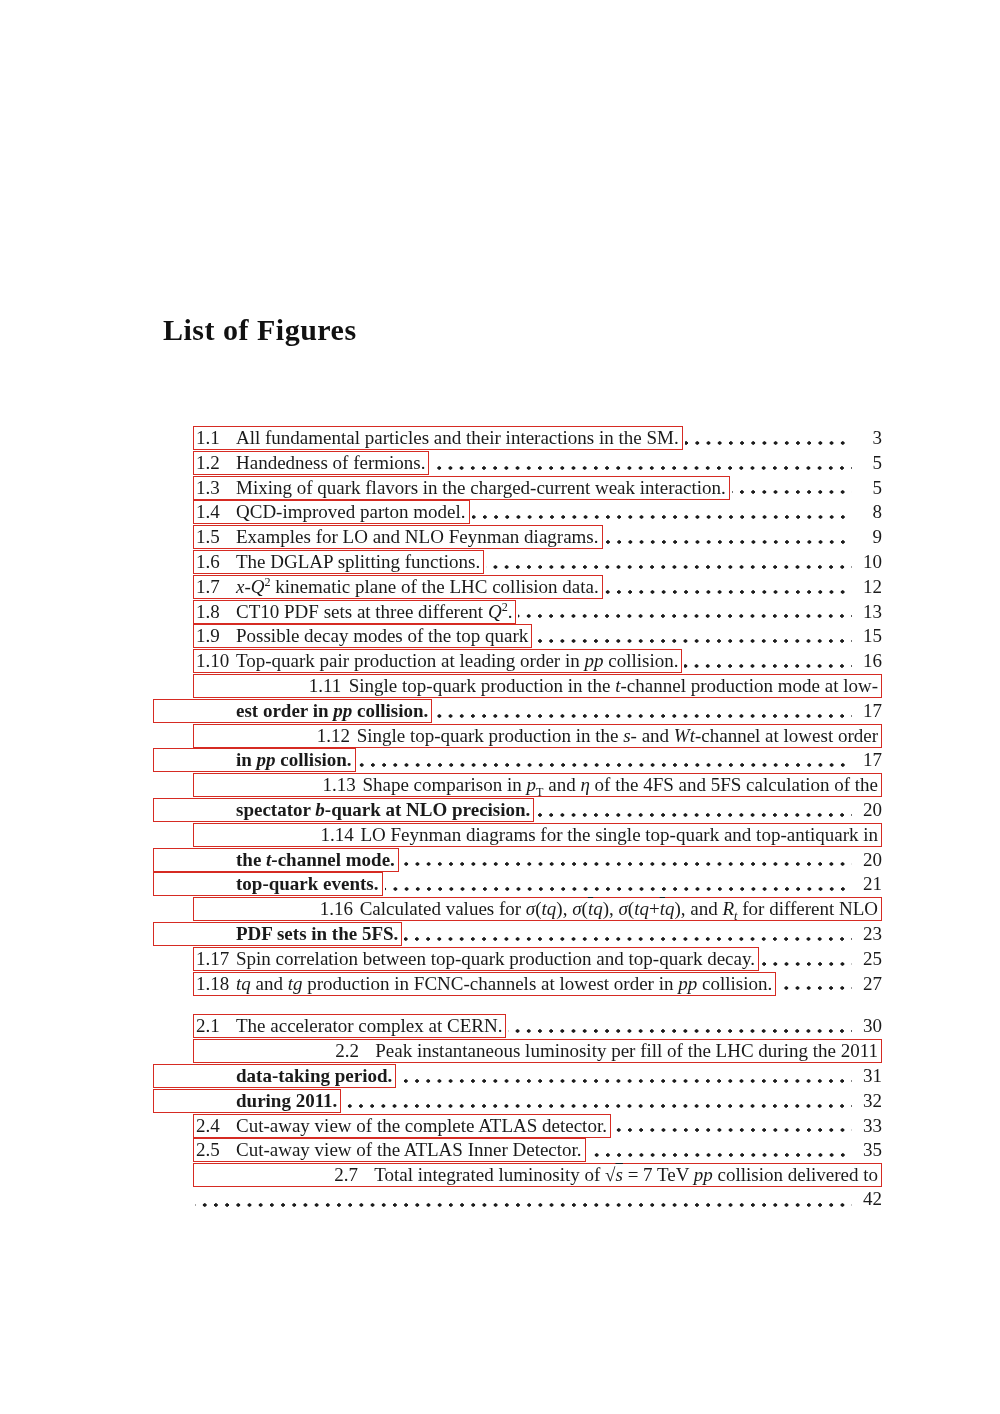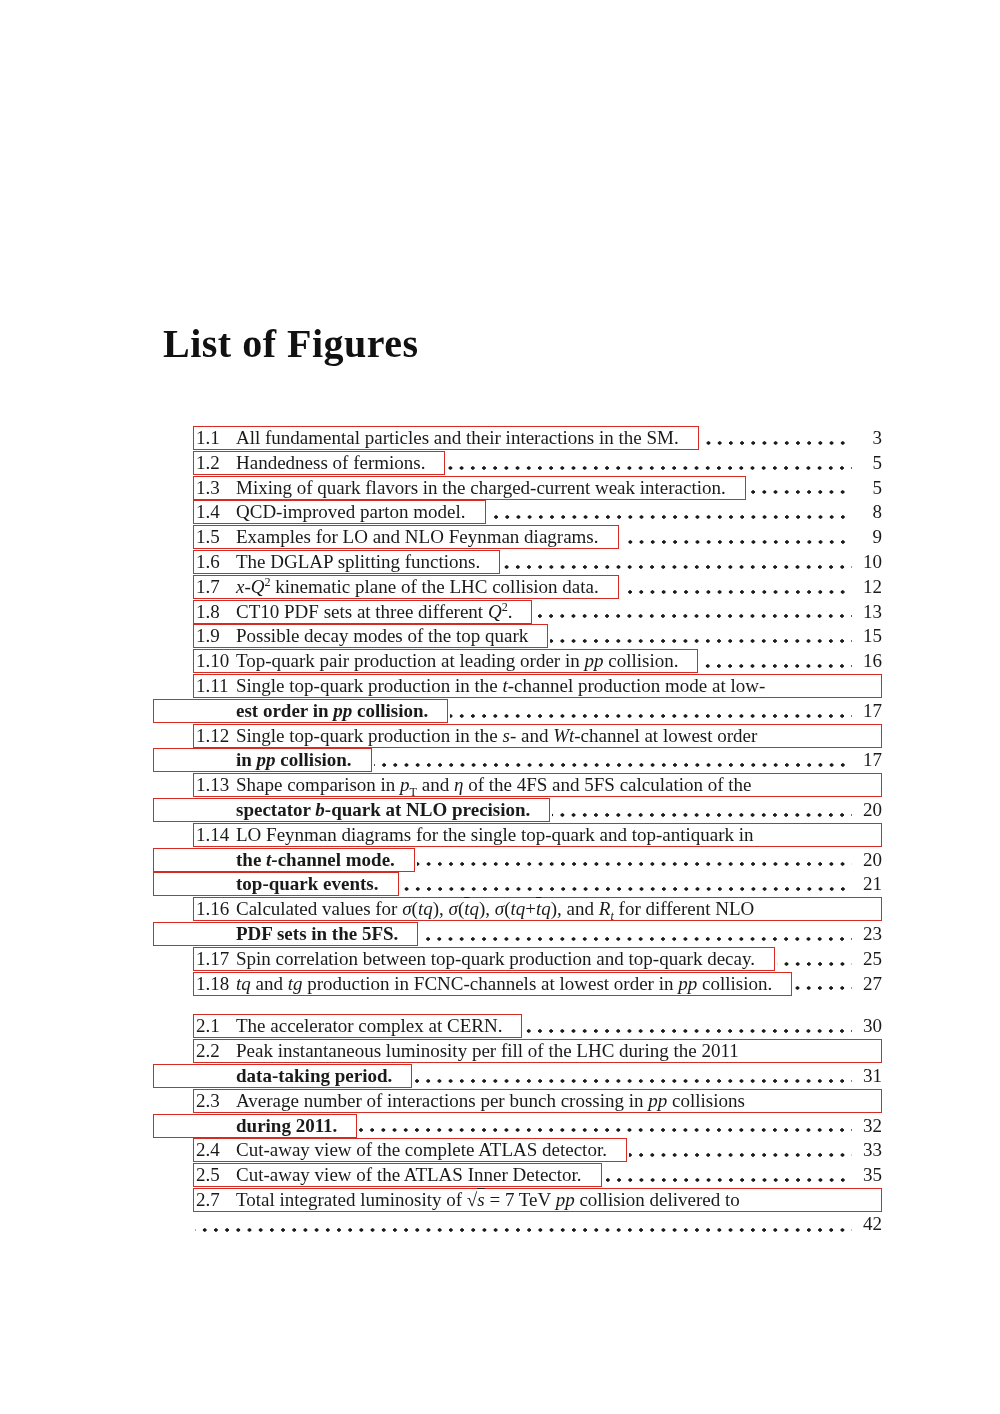--- a/index.html
+++ b/index.html
@@ -6,40 +6,41 @@
   body {
     width:1000px; height:1414px;
     background:#ffffff;
     font-family:"Liberation Serif", serif;
     color:#1a1a1a;
     position:relative;
     overflow:hidden;
   }
   .title {
     position:absolute; left:163px; top:293px;
-    font-size:40px; font-weight:bold; color:#111;
+    font-size:30px; font-weight:bold; color:#111;
     letter-spacing:0.5px;
   }
   .lof {
     position:absolute; left:193px; top:426px; width:689px;
     font-size:19px;
   }
   .row {
     display:flex; align-items:baseline;
     height:24.8px;
     position:relative;
   }
   .linkbox {
     display:inline-flex; align-items:baseline;
     border:1.5px solid #d62b23;
-    padding:0 19px 1px 2px;
+    padding:0 3px 1px 2px;
     box-sizing:border-box;
     flex-shrink:0;
     background:transparent;
     cursor:pointer;
+    justify-content:flex-end;
   }
   .linkbox.full { flex:1 1 auto; }
   .linkbox.cont { margin-left:-40px;font-weight:bold; }
   .num  { display:inline-block; width:40px; flex-shrink:0; line-height:21px; }
   .ind  { display:inline-block; width:80px; flex-shrink:0; }
   .txt  { white-space:nowrap; line-height:21px; }
   .leader {
     flex:1 1 0; min-width:0; align-self:stretch;
     background-image: radial-gradient(circle, #1c1c1c 1.5px, rgba(0,0,0,0) 1.9px);
     background-size: 11.2px 8px;
@@ -251,26 +252,20 @@
     </div>
     <div class="row">
       <span class="linkbox cont">
         <span class="ind"></span>
         <span class="txt">data-taking period.</span>
       </span>
       <span class="leader"></span>
       <span class="page">31</span>
     </div>
     <div class="row">
-      <span class="linkbox full">
-        <span class="num">2.3</span>
-        <span class="txt">Average number of interactions per bunch crossing in <i>pp</i> collisions</span>
-      </span>
-    </div>
-    <div class="row">
       <span class="linkbox cont">
         <span class="ind"></span>
         <span class="txt">during 2011.</span>
       </span>
       <span class="leader"></span>
       <span class="page">32</span>
     </div>
     <div class="row">
       <span class="linkbox">
         <span class="num">2.4</span>

